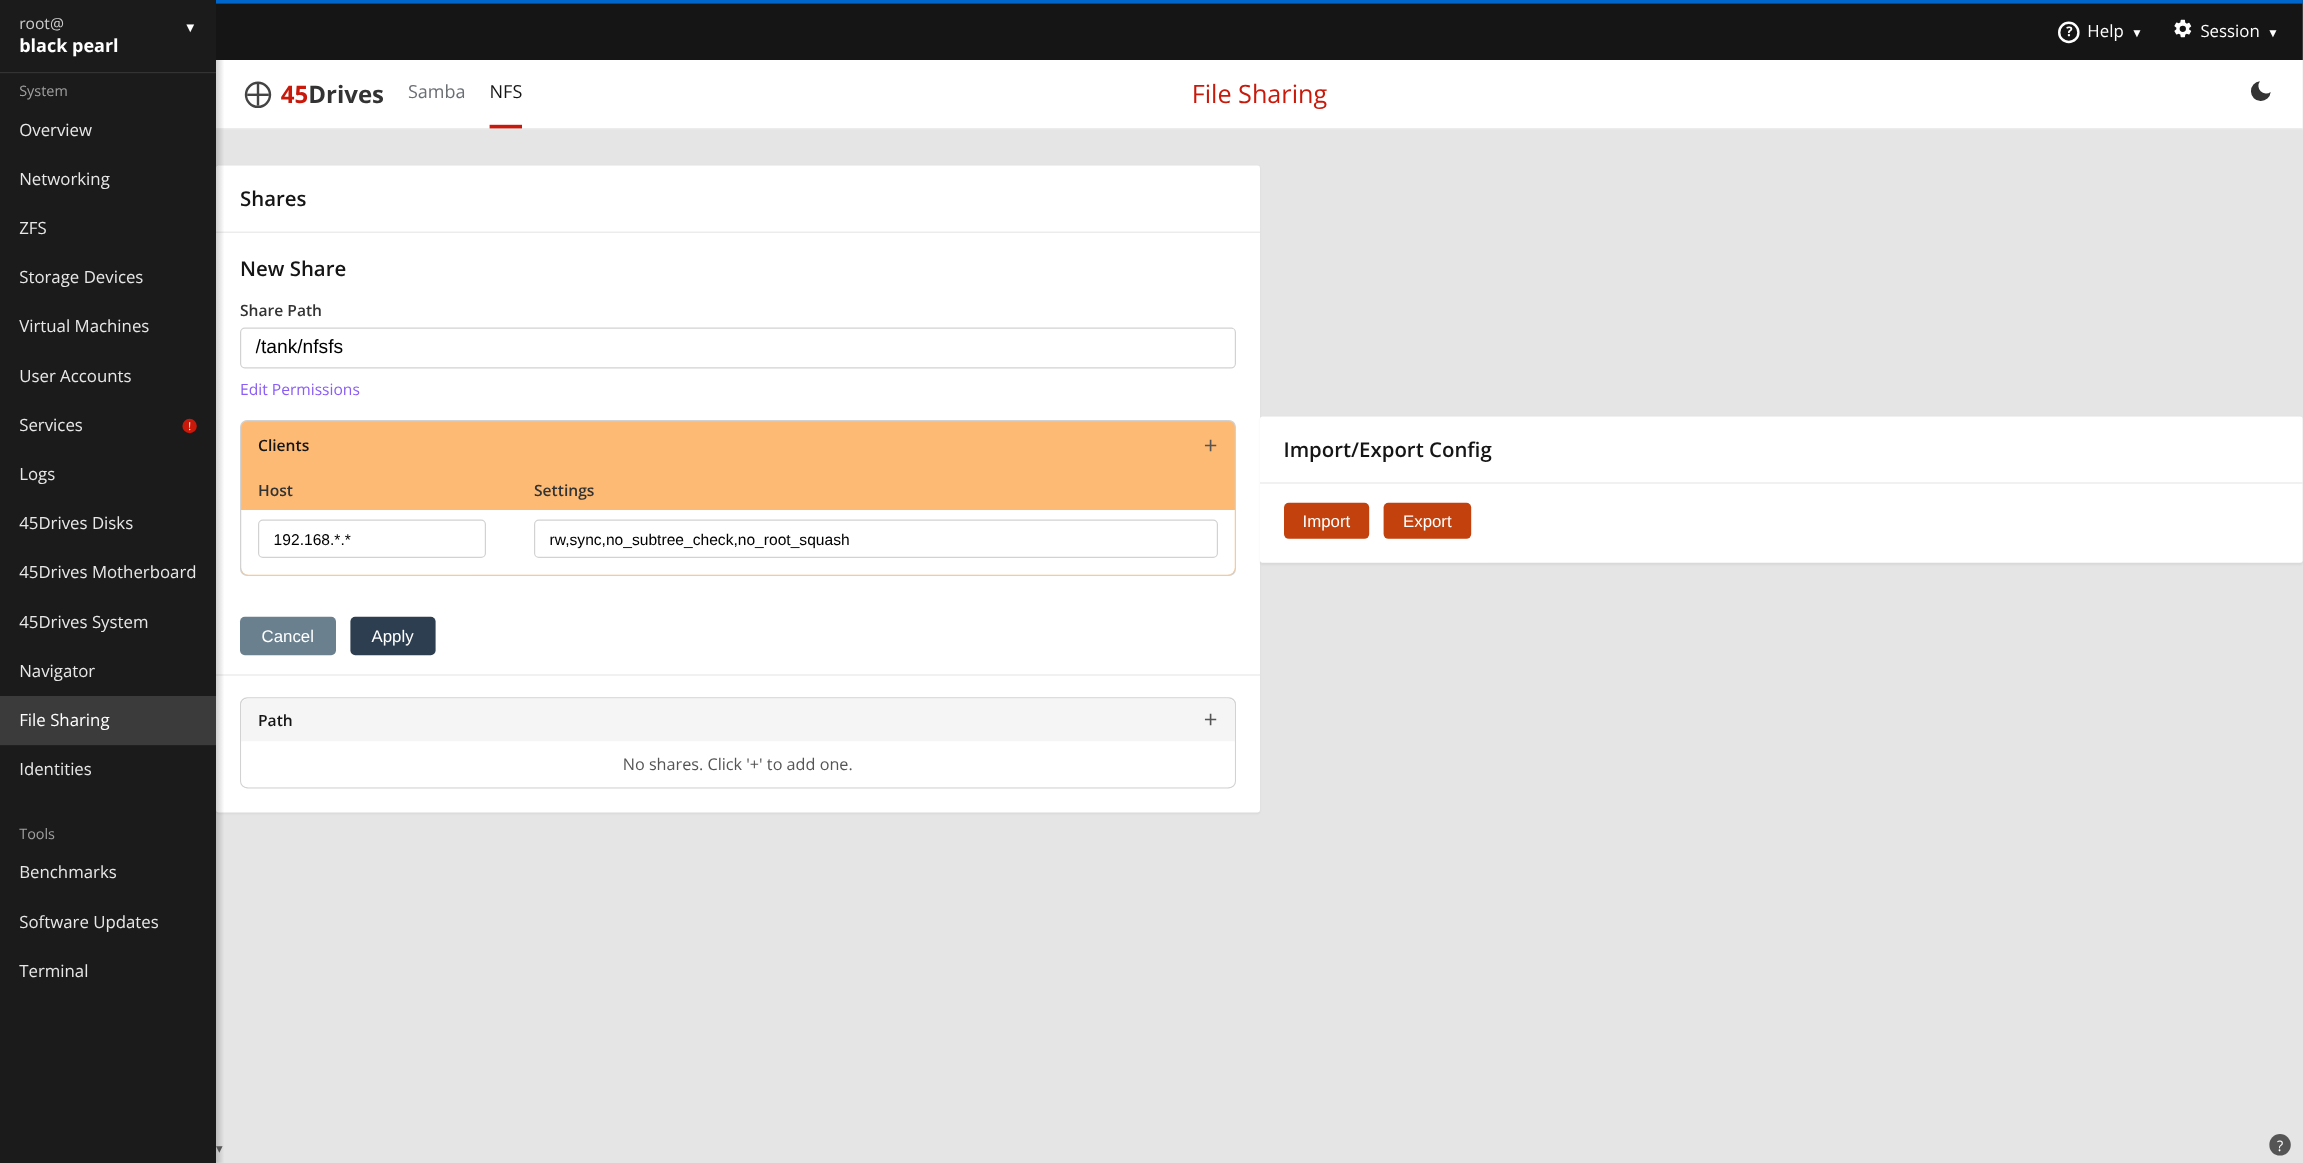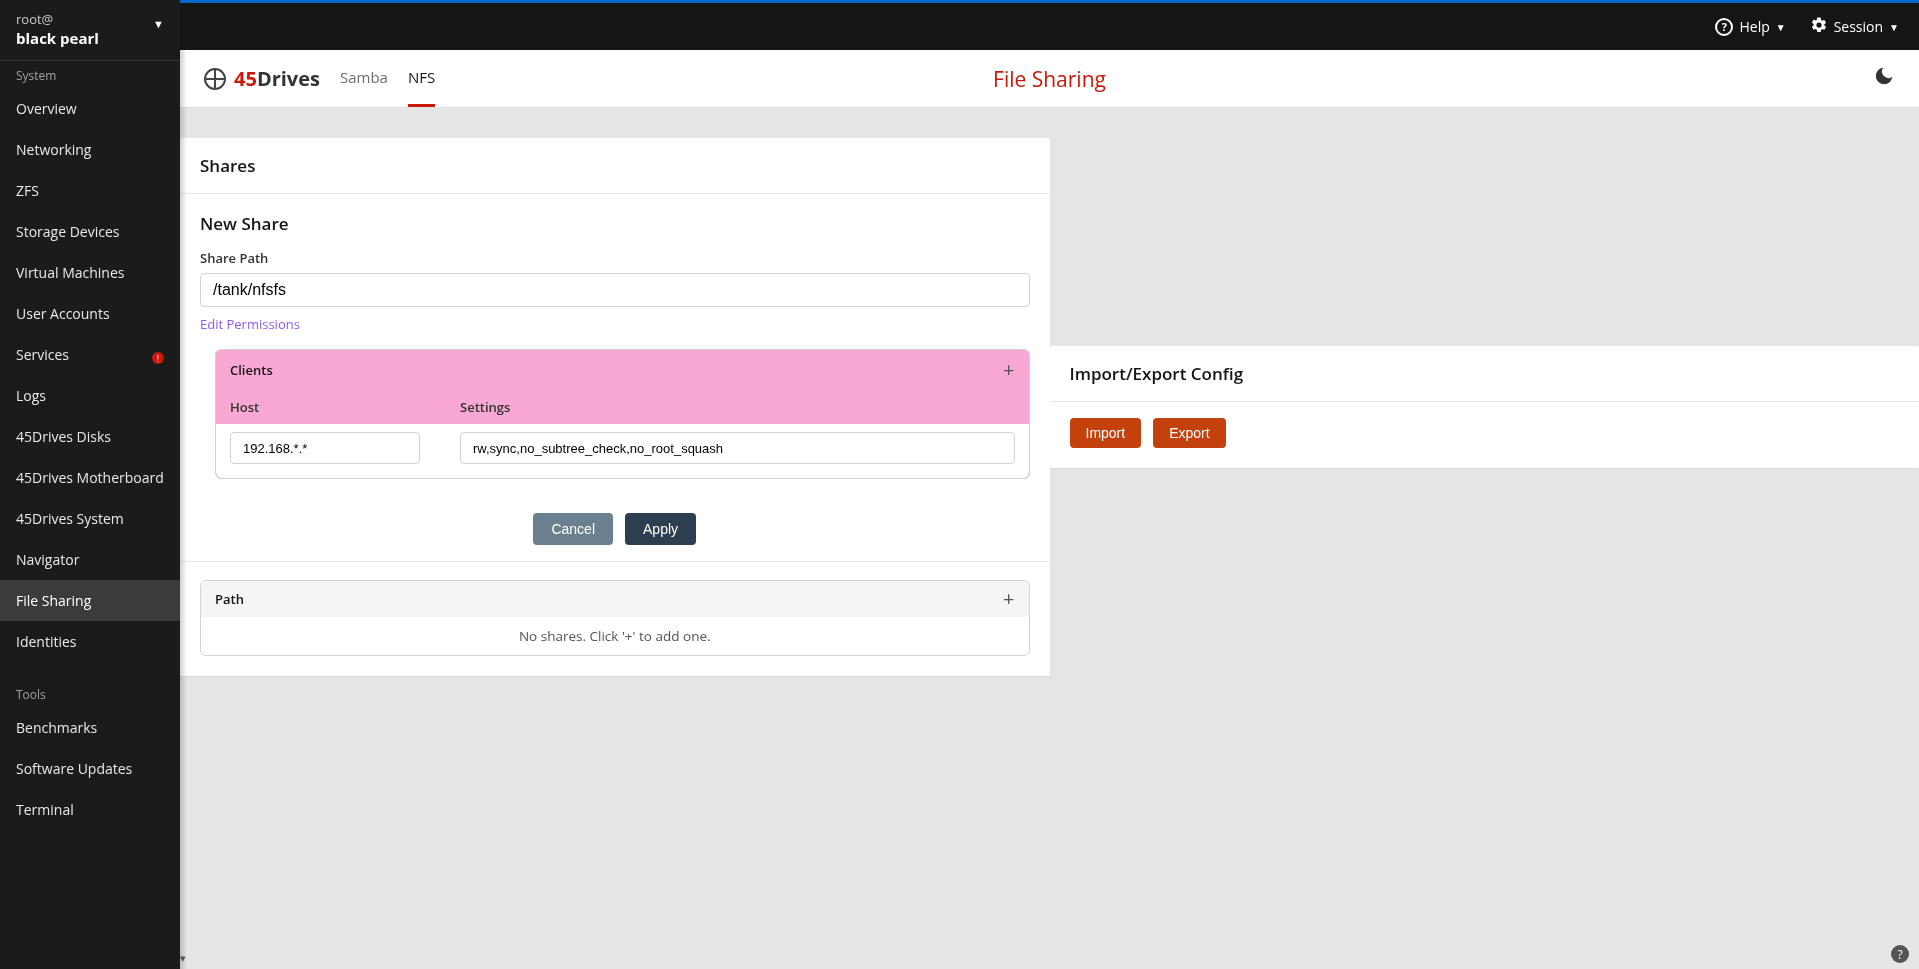--- a/index.html
+++ b/index.html
@@ -20,21 +20,21 @@
   .host-switcher .lines { display: flex; flex-direction: column; }
   .host-user { font-size: 13px; color: #ccc; }
   .host-name { font-size: 15px; font-weight: 700; color: #fff; }
   .host-caret { font-size: 11px; color: #fff; margin-top: 6px; }
 
   .nav-header {
     font-size: 12px; color: #a0a0a0; padding: 6px 16px 4px 16px;
   }
   .nav-item {
     padding: 11px 16px; font-size: 14px; color: #e8e8e8;
-    cursor: pointer; display: flex; align-items: flex-end; justify-content: space-between;
+    cursor: pointer; display: flex; align-items: center; justify-content: space-between;
   }
   .nav-item.active { background: #3b3b3b; color: #fff; }
   .nav-alert {
     width: 12px; height: 12px; border-radius: 50%; background: #c9190b;
     font-size: 9px; color: #fff; display: flex; align-items: center; justify-content: center;
   }
   .nav-spacer { height: 18px; }
 
   
   .topbar {
@@ -104,43 +104,42 @@
 
   .form-label { font-size: 13px; font-weight: 600; color: #333; margin-bottom: 6px; display: block;}
   .text-input {
     width: 100%; height: 34px; padding: 0 12px; font-size: 16px;
     border: 1px solid #d2d2d2; border-radius: 4px; background: #fff;
   }
   .link-small { font-size: 13px; color: #8b5cf6; margin-top: 8px; display: inline-block; cursor: pointer;}
 
   .clients-box {
     border: 1px solid #d2d2d2; border-radius: 6px; margin-top: 16px;
-    background: #f9a8d4;
-    margin-left: 15px;
+    background: #fdba74;
   }
   .clients-hdr {
     display: flex; justify-content: space-between; align-items: center;
     padding: 10px 14px; font-size: 13px; font-weight: 600;
   }
   .plus-btn { font-size: 20px; color: #555; cursor: pointer; font-weight: 400; line-height: 1;}
   .clients-cols {
     display: flex; padding: 8px 14px; font-size: 13px; font-weight: 600; color: #333;
   }
   .col-host { width: 230px; }
   .col-settings { flex: 1; }
   .clients-row {
     display: flex; padding: 8px 14px 14px 14px; background: #fff;
     border-bottom-left-radius: 6px; border-bottom-right-radius: 6px;
     gap: 40px;
     justify-content: center;
   }
   .host-input { width: 190px; height: 32px; padding: 0 12px; font-size: 13px; border: 1px solid #d2d2d2; border-radius: 4px;}
   .settings-input { flex: 1; height: 32px; padding: 14px 12px; font-size: 13px; border: 1px solid #d2d2d2; border-radius: 4px;}
 
-  .btn-row { display: flex; justify-content: center; gap: 12px; padding: 16px 20px; }
+  .btn-row { display: flex; justify-content: flex-start; gap: 12px; padding: 16px 20px; }
   .btn {
     padding: 8px 18px; border-radius: 4px; font-size: 14px; cursor: pointer;
     border: none; font-weight: 500;
   }
   .btn-secondary { background: #6b808f; color: #fff; }
   .btn-primary { background: #2c3e50; color: #fff; }
   .btn-dark { background: #c2410c; color: #fff; padding: 7px 16px;}
 
   .shares-table {
     border: 1px solid #d2d2d2; border-radius: 6px; margin: 0 20px 20px 20px;

